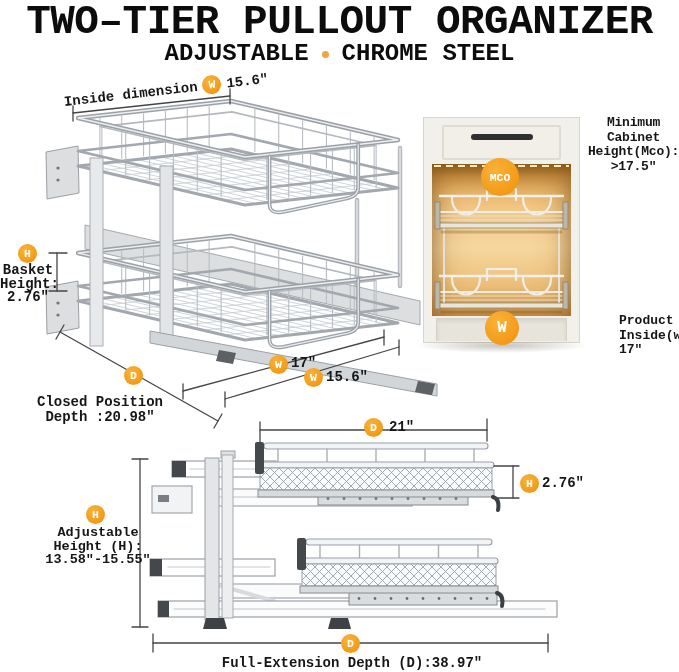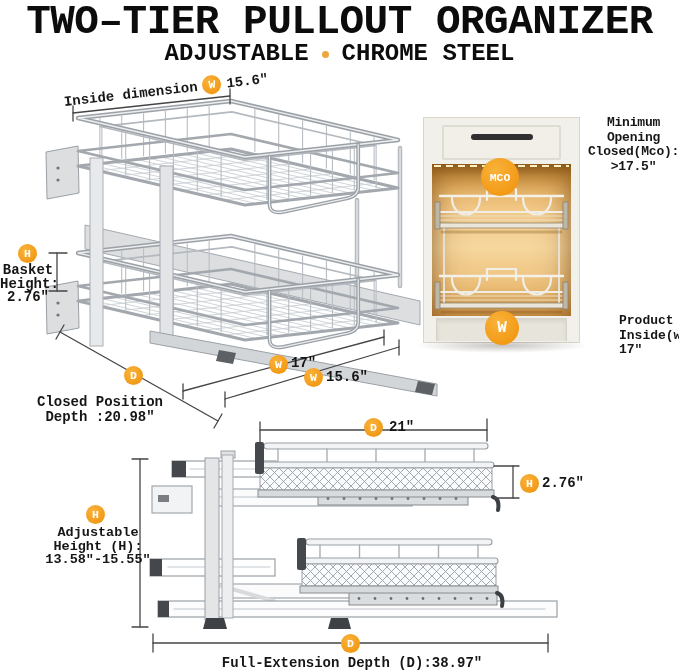--- a/index.html
+++ b/index.html
@@ -328,22 +328,22 @@
     </div>
     <div class="cab-toe">
       <div class="toe-recess"></div>
     </div>
     <div class="cab-shadow"></div>
   </div>
 
   <span class="badge" style="left:481px;top:158px;width:38px;height:38px;font-size:11.5px;">MCO</span>
   <div class="lbl stack" style="left:588px;top:116px;width:91px;font-size:13px;line-height:14.5px;text-align:center;letter-spacing:-0.2px;">
     <div>Minimum</div>
-    <div>Opening</div>
-    <div>Closed(Mco):</div>
+    <div>Cabinet</div>
+    <div>Height(Mco):</div>
     <div>&gt;17.5"</div>
   </div>
 
   <span class="badge" style="left:485px;top:311px;width:34px;height:34px;font-size:16px;">W</span>
   <div class="lbl stack" style="left:619px;top:314px;width:91px;font-size:13px;line-height:14.5px;text-align:left;">
     <div>Product</div>
     <div>Inside(w):</div>
     <div>17"</div>
   </div>
 

